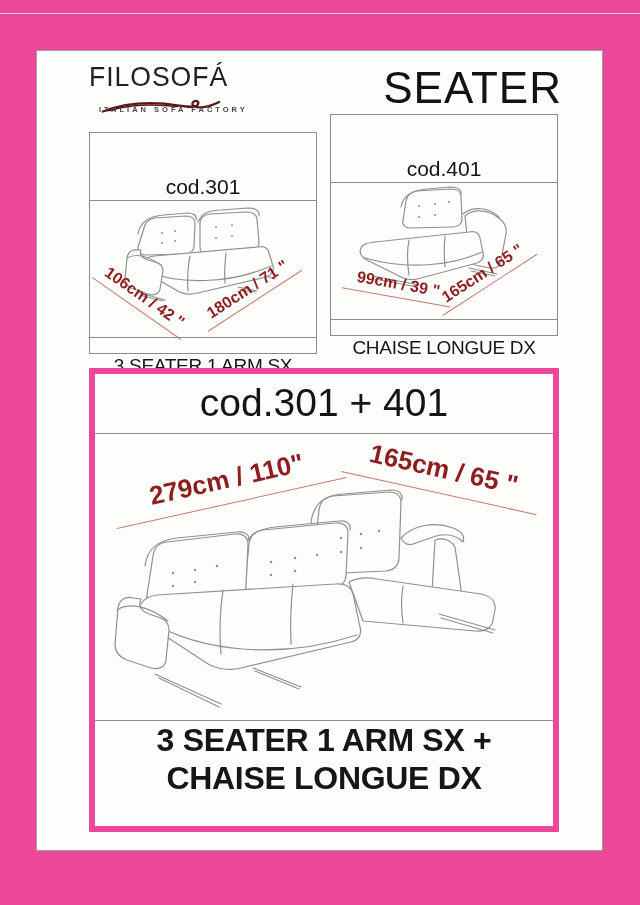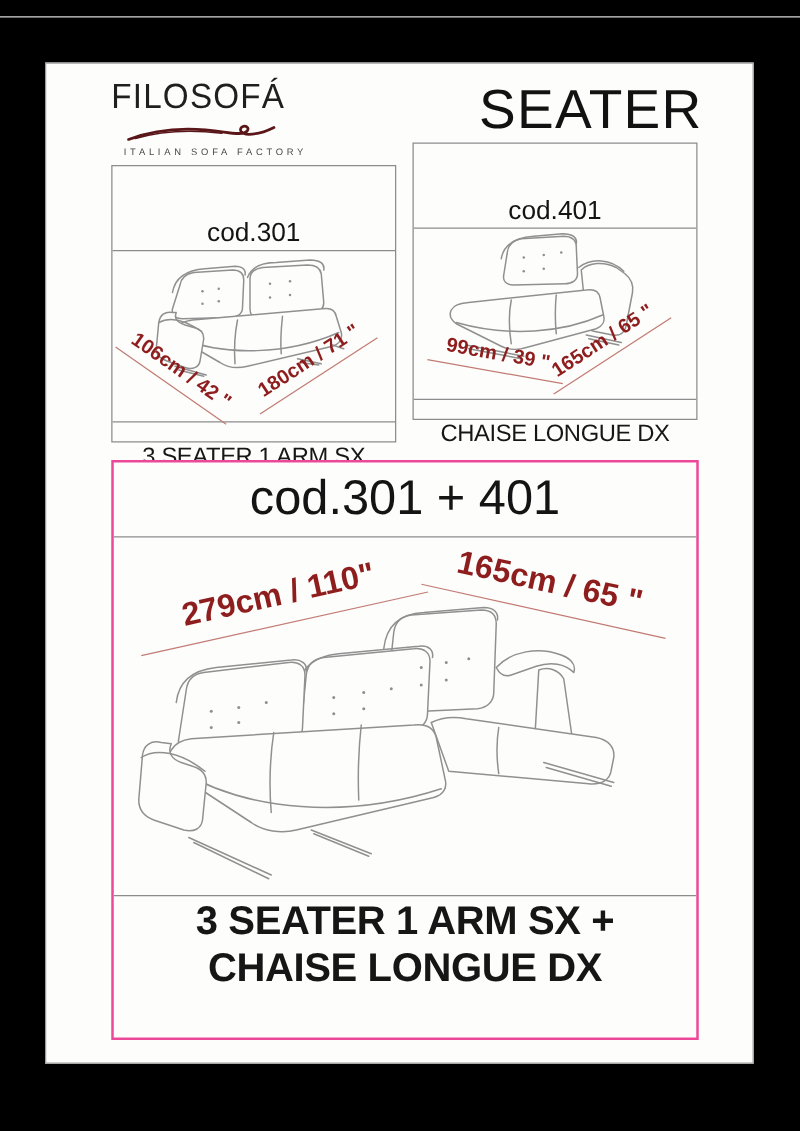--- a/index.html
+++ b/index.html
@@ -1,47 +1,47 @@
 <!DOCTYPE html>
 <html><head>
 <meta charset="utf-8">
 <style>
   * { margin:0; padding:0; box-sizing:border-box; }
   html,body { width:640px; height:905px; background:#ffffff; overflow:hidden;
               font-family:"Liberation Sans", sans-serif; }
-  .stage { position:relative; width:640px; height:905px; background:#000000; }
+  .stage { position:relative; width:640px; height:905px; background:#ec4899; }
   .scanline { position:absolute; left:0; top:13px; width:640px; height:1px; background:#d9d9d9; }
 
   .page { position:absolute; left:36px; top:50px; width:567px; height:801px;
           background:#fdfdfc; border:1px solid #9e9e9e; }
 
   
   .logo-wrap { position:absolute; left:52px; top:10px; width:180px; }
   .logo-name { font-size:28px; color:#1f1f1f; letter-spacing:1px;
                transform:scaleX(0.95); transform-origin:left top; white-space:nowrap; }
   .logo-ribbon { position:absolute; left:10px; top:36px; width:124px; height:20px; }
-  .logo-tagline { position:absolute; left:10px; top:56px; font-size:7.5px; letter-spacing:3px;
-                  color:#474747; white-space:nowrap; }
+  .logo-tagline { position:absolute; left:10px; top:44px; font-size:7.5px; letter-spacing:3px;
+                  color:#474747; white-space:nowrap;font-weight:bold; }
   .product-title { position:absolute; right:40px; top:12px; font-size:44px; color:#121212;
                    letter-spacing:1px; white-space:nowrap; }
 
   
   .panel { position:absolute; width:228px; height:222px; border:1px solid #8c8c8c; background:#fdfdfc; }
   .panel-left { left:52px; top:81px; }
   .panel-right { left:293px; top:63px; }
   .p-head { height:28px; line-height:27px; border-bottom:1px solid #8c8c8c;
             text-align:center; font-size:21px; color:#141414;margin-top:40px; }
   .p-draw { position:relative; height:136px; }
   .p-label { height:56px; line-height:56px; border-top:1px solid #8c8c8c;
              text-align:center; font-size:19px; font-weight:normal; color:#161616;
              letter-spacing:-0.3px; }
 
   
   .panel-main { position:absolute; left:52px; top:317px; width:470px; height:464px;
-                border:2px solid #ec4899; background:#fdfdfc; }
+                border:6px solid #ec4899; background:#fdfdfc; }
   .m-head { height:60px; line-height:58px; border-bottom:1px solid #8c8c8c;
             text-align:center; font-size:39px; color:#141414; }
   .m-draw { position:relative; height:286px; }
   .m-label { height:116px; border-top:1px solid #8c8c8c; text-align:center;
              font-size:32px; font-weight:bold; color:#161616; 
              line-height:38px; letter-spacing:-0.3px; }
 
   
   .dim { position:absolute; text-align:center; color:#8e1d1d; font-weight:bold;
          border-bottom:1px solid #c27b73; white-space:nowrap; }

